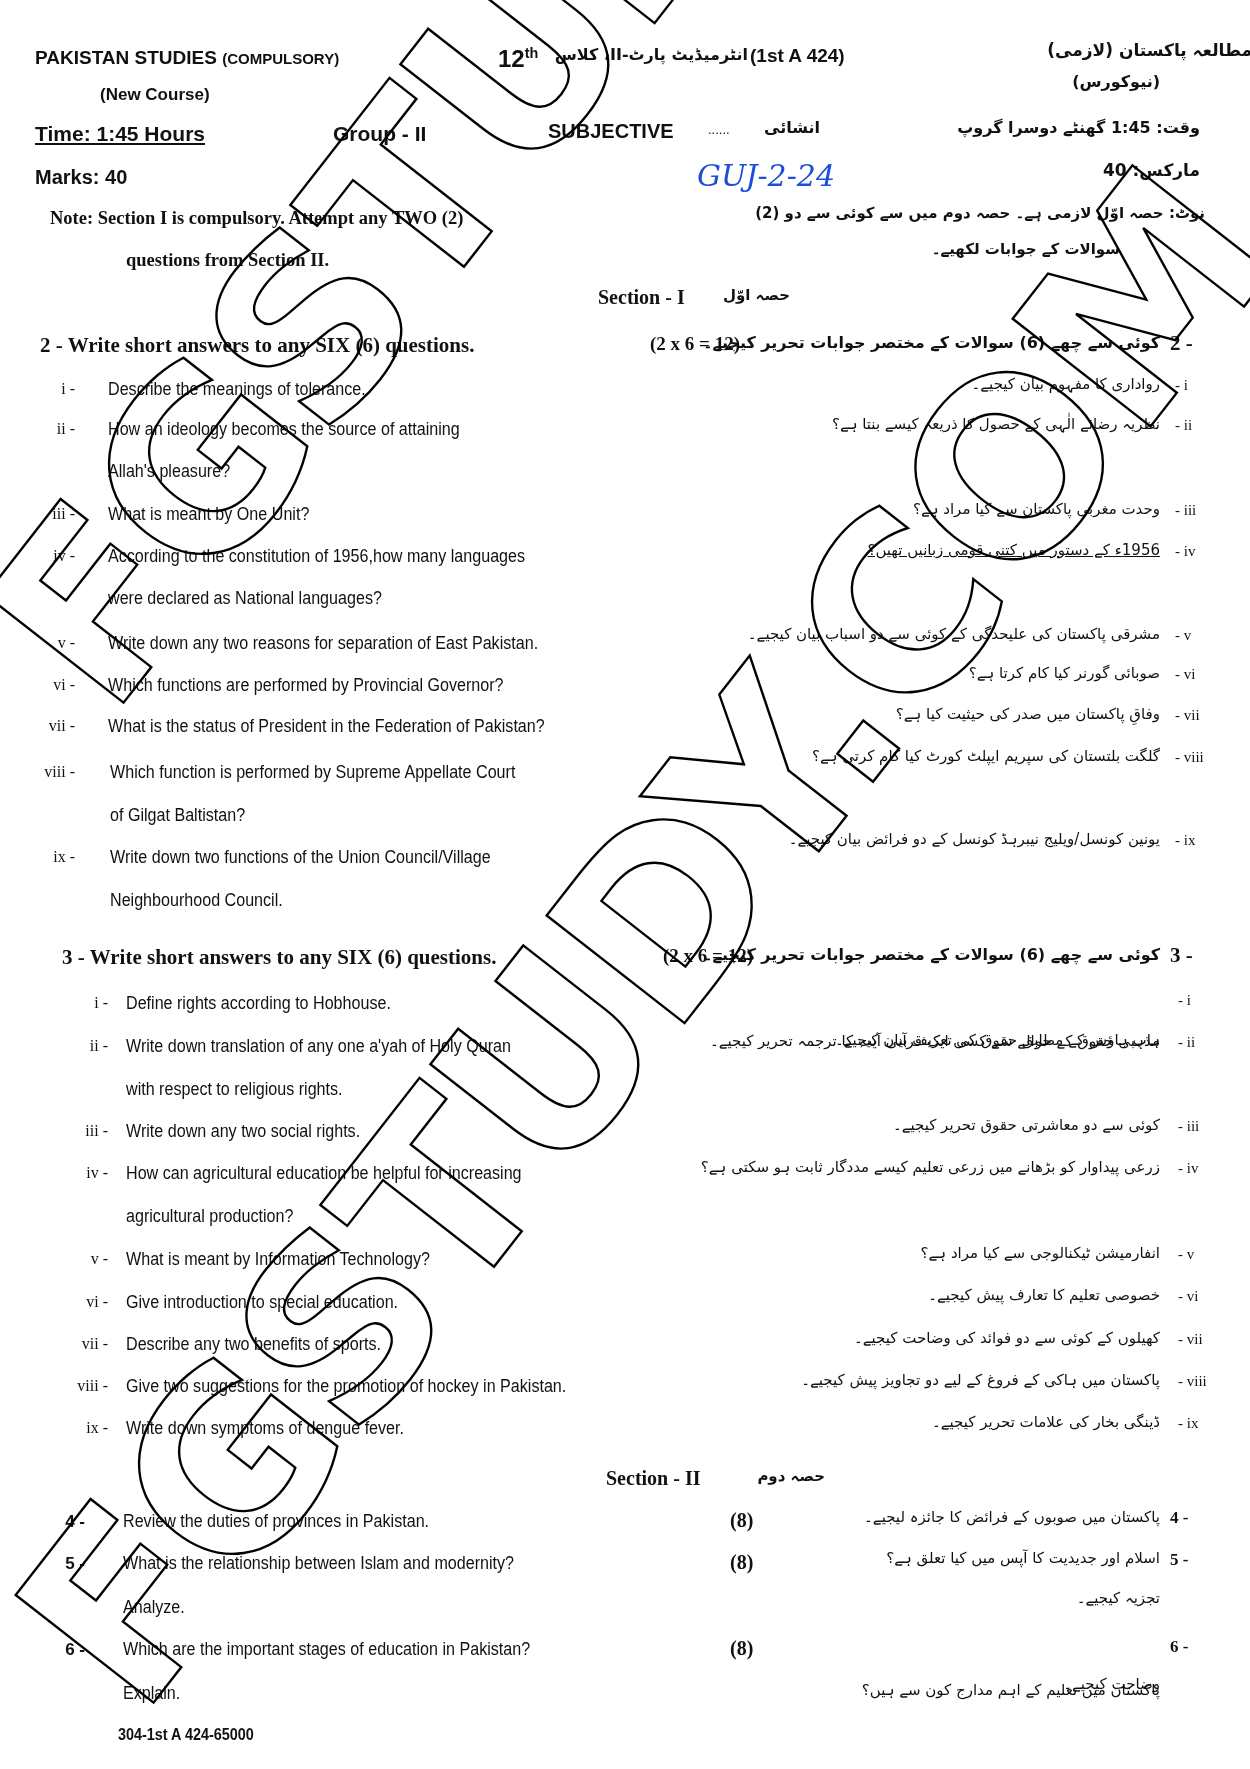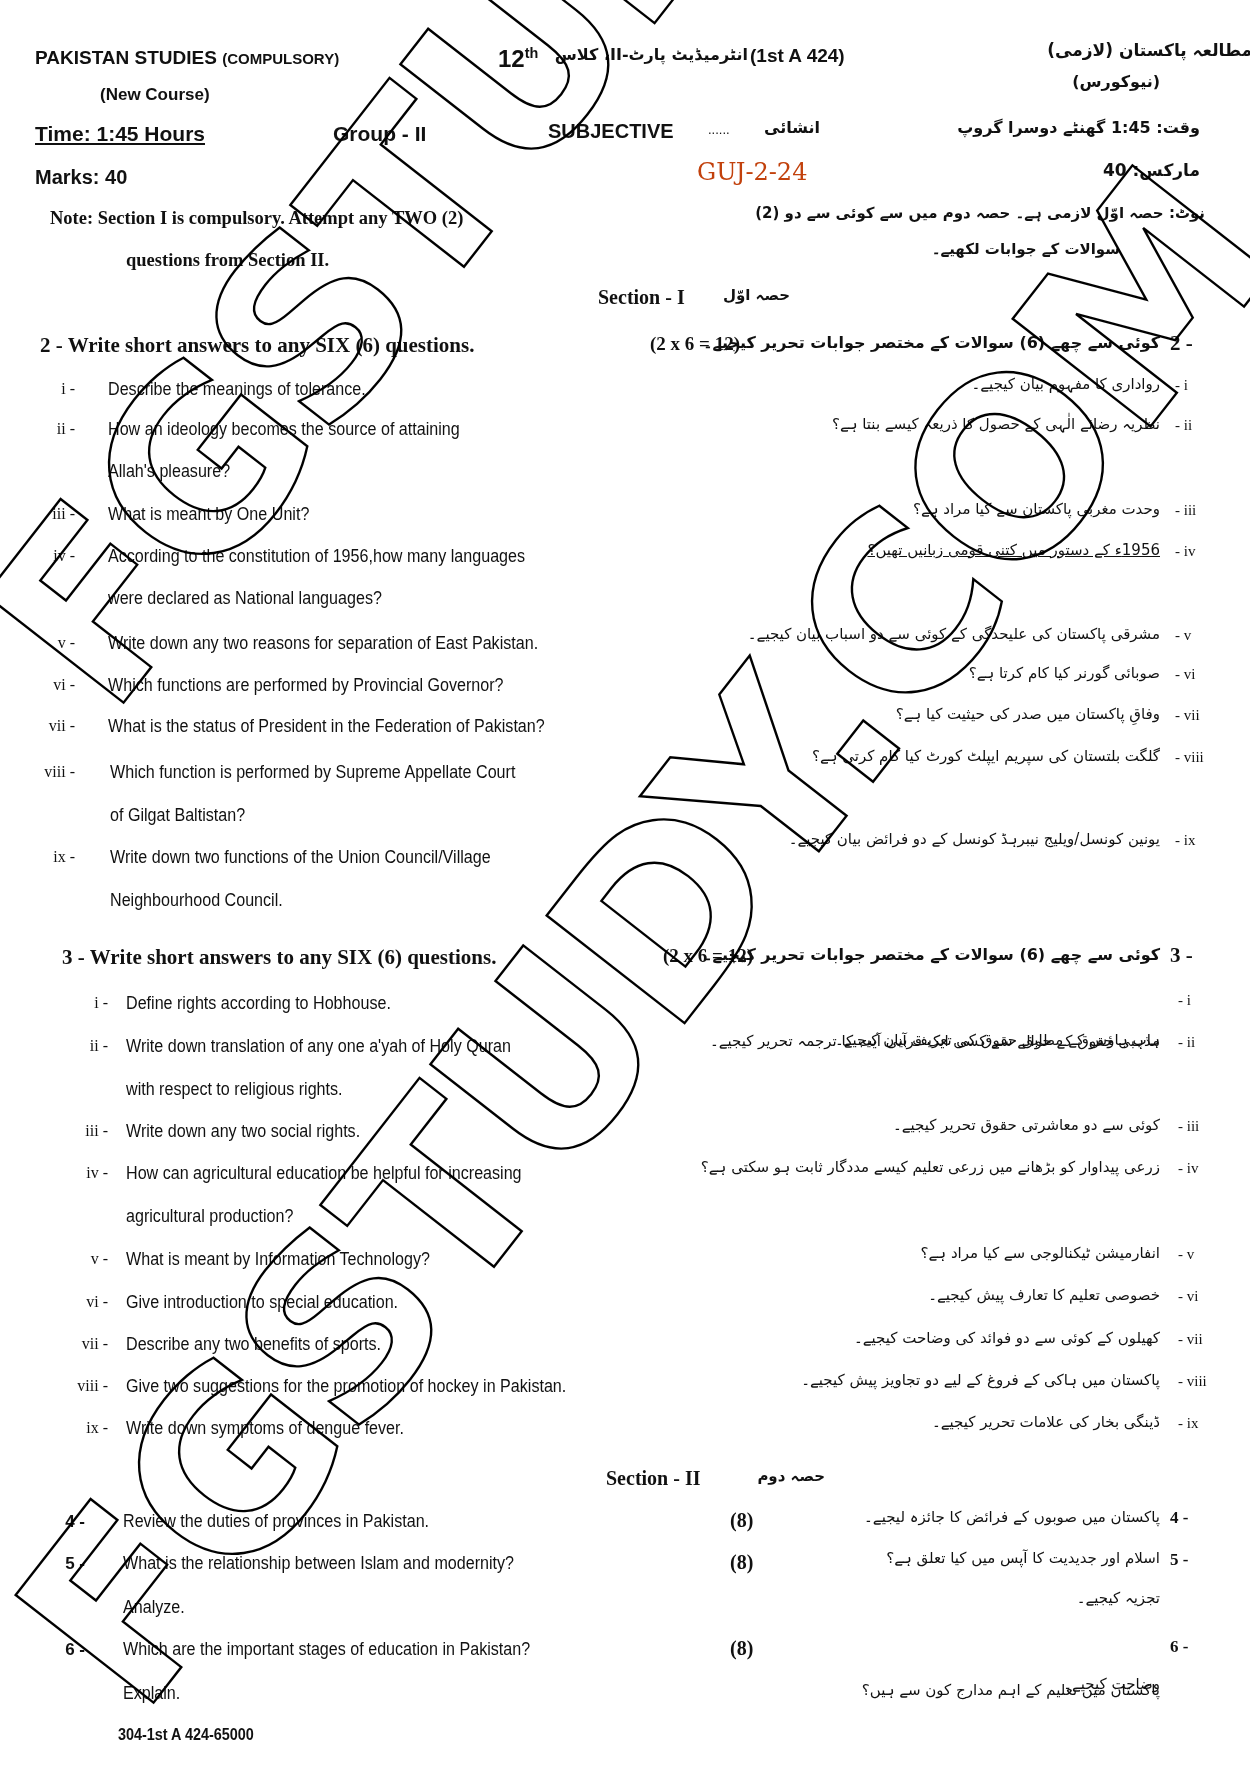--- a/index.html
+++ b/index.html
@@ -6,21 +6,21 @@
   body { width: 1250px; height: 1769px; position: relative; overflow: hidden; color: #111; font-family: "Liberation Sans", sans-serif; }
   .abs { position: absolute; white-space: nowrap; }
   .hdr { font-weight: bold; font-size: 19px; }
   .hdr small { font-size: 15px; }
   .serif-b { font-family: "Liberation Serif", serif; font-weight: bold; font-size: 21px; }
   .q { font-size: 17.5px; font-family: "Liberation Sans", sans-serif; transform: scaleX(0.92); transform-origin: left center; }
   .num { font-family: "Liberation Serif", serif; font-size: 16px; text-align: right; width: 50px; }
   .ur { direction: rtl; font-family: "DejaVu Sans", sans-serif; font-size: 15px; text-align: right; }
   .urnum { font-size: 15px; font-family: "Liberation Serif", serif; }
   .mark { font-family: "Liberation Serif", serif; font-weight: bold; font-size: 20px; }
-  .hand { font-family: "DejaVu Serif", serif; font-size: 24px; color: #c2410c; }
+  .hand { font-family: "DejaVu Serif", serif; font-style: italic; font-size: 30px; color: #1d4ed8; }
   sup { font-size: 0.6em; }
   #watermark { position: absolute; left: 0; top: 0; width: 1250px; height: 1769px; pointer-events: none; }
 </style>
 </head>
 <body>
 
 <div class="abs hdr" style="left:35px;top:47px;">
   <span>PAKISTAN STUDIES</span>
   <small>(COMPULSORY)</small>
 </div>

